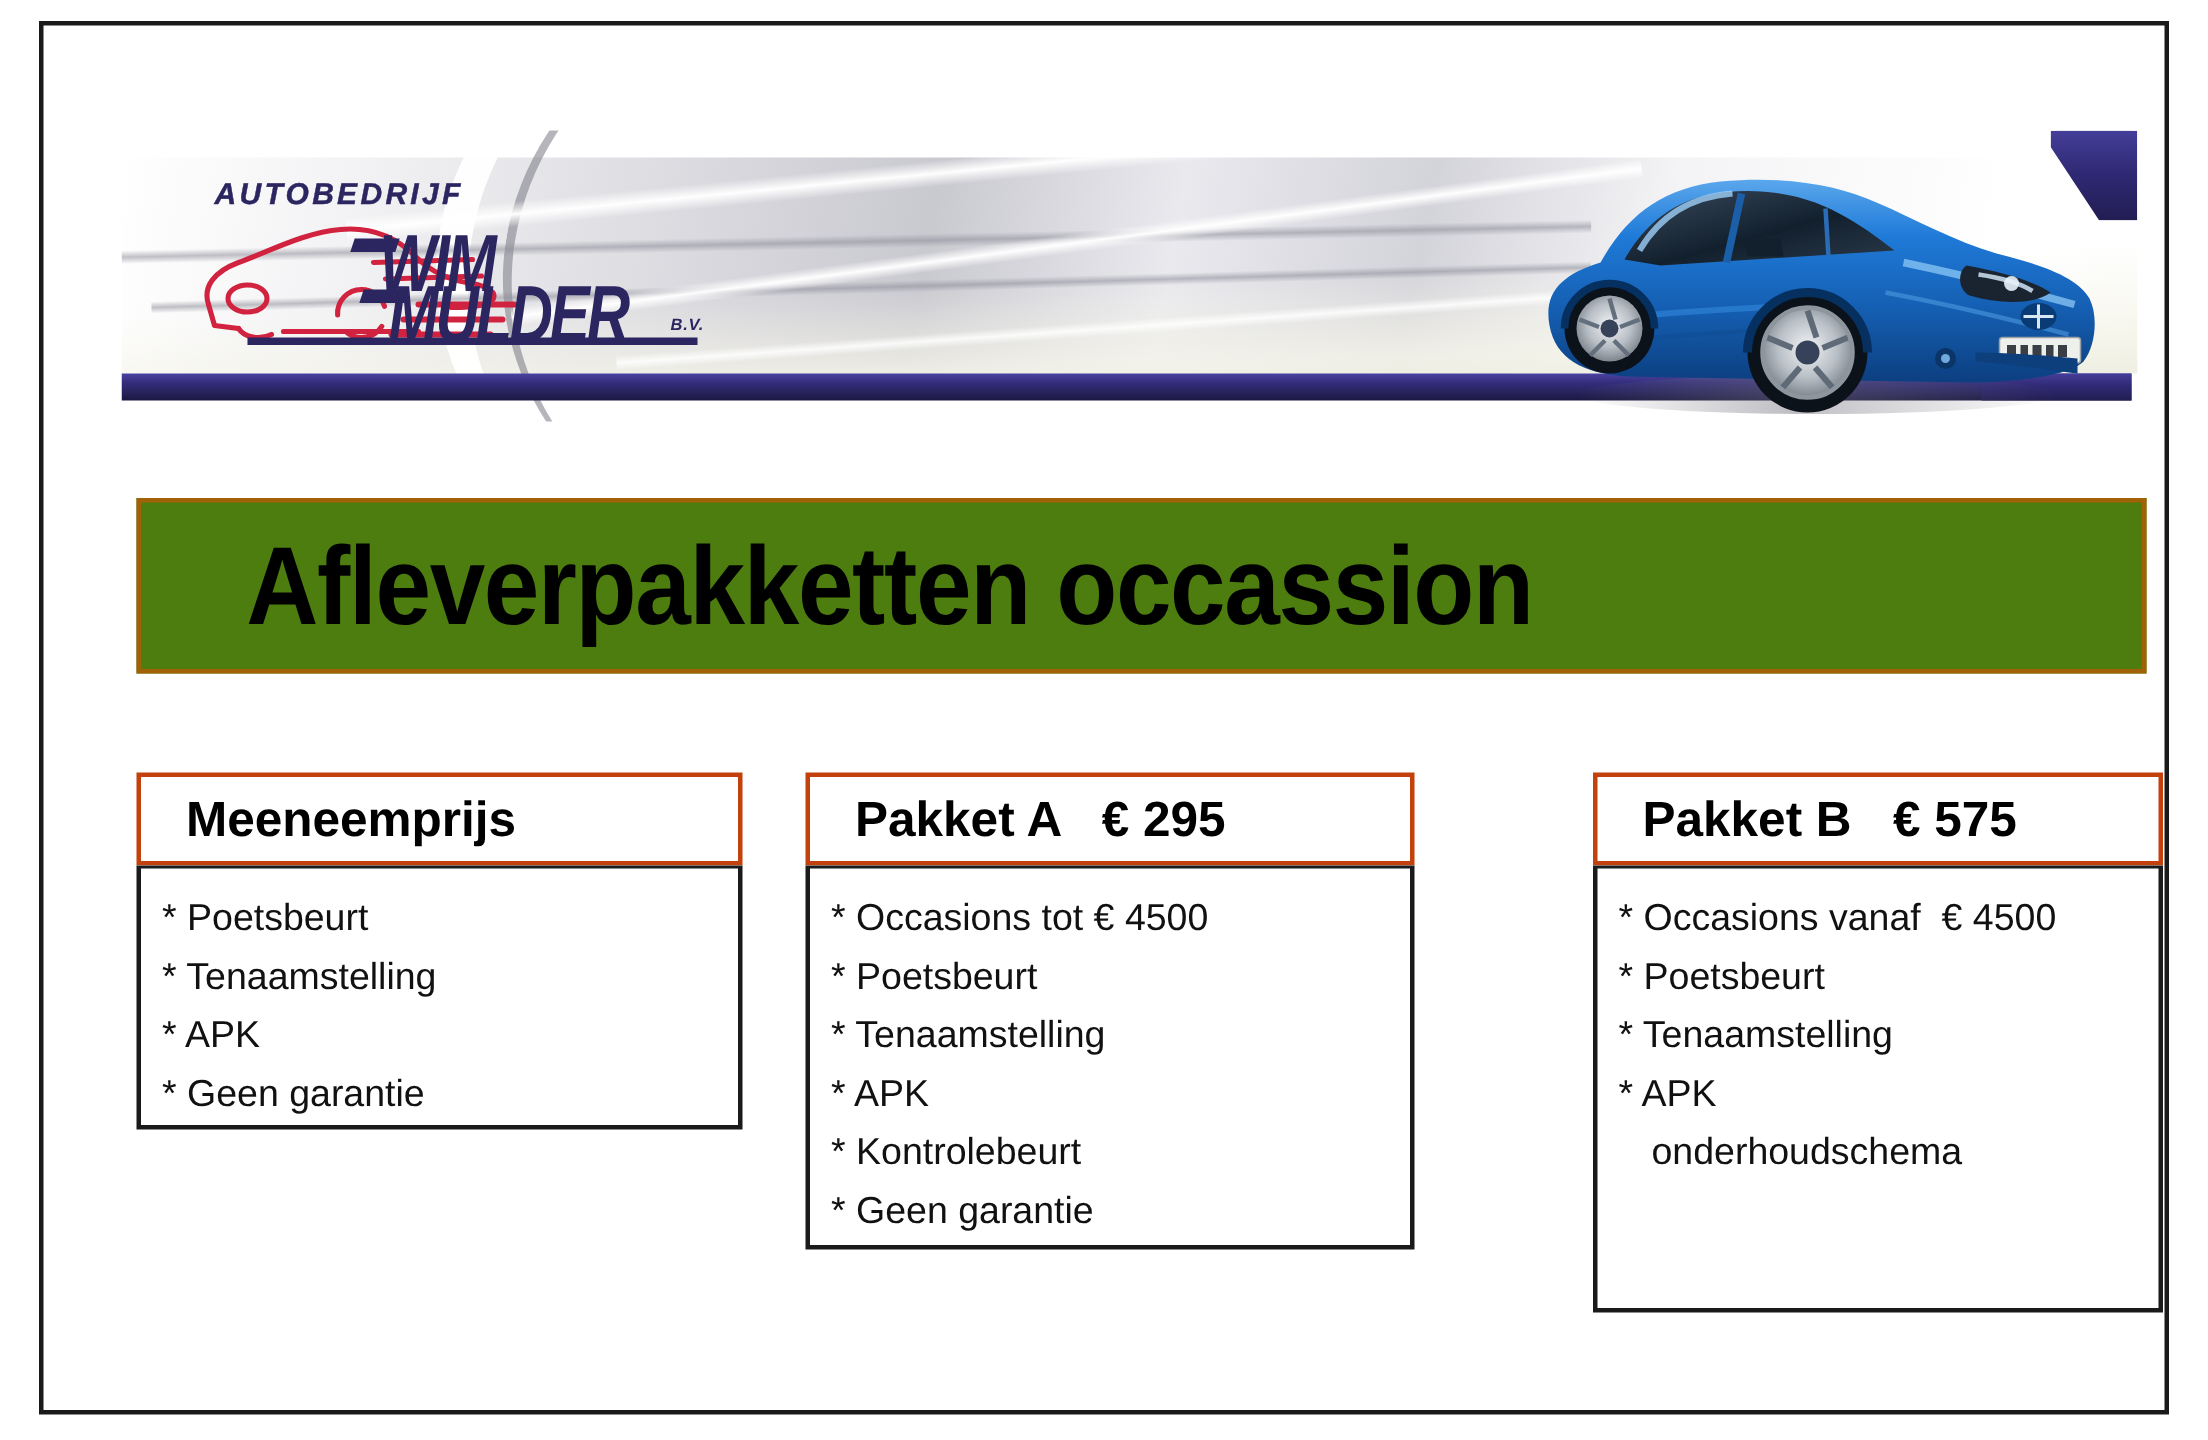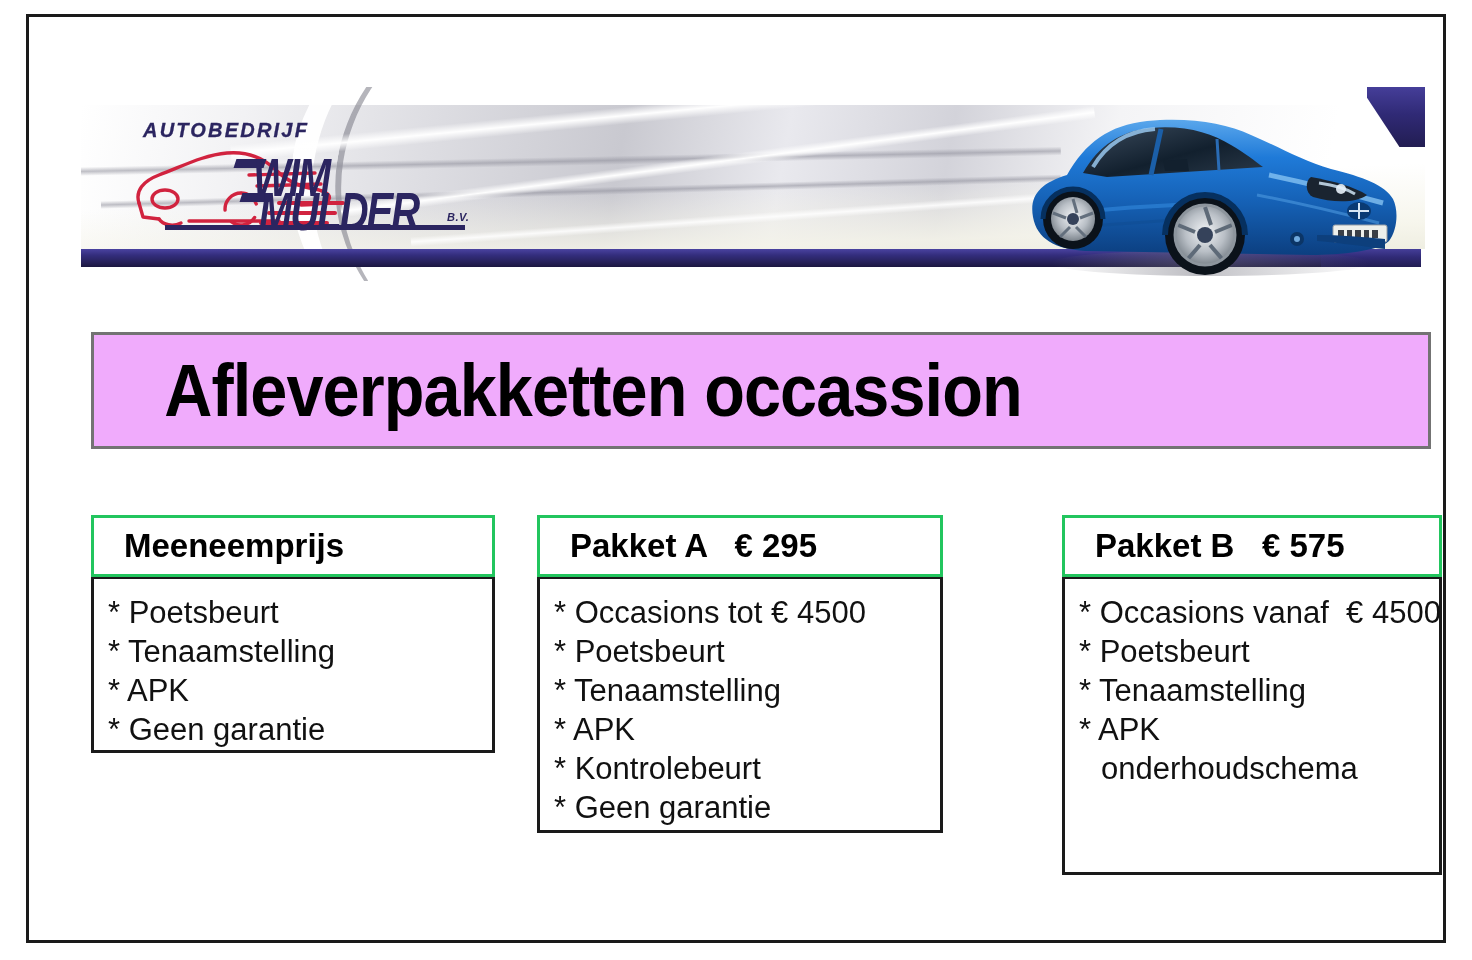--- a/index.html
+++ b/index.html
@@ -127,61 +127,61 @@
   .car-svg { position: absolute; left: 0px; top: 22px; }
 
   
   .photo-car { position: absolute; left: 930px; top: 12px; width: 400px; height: 180px; }
 
   
   #title-box {
     position: absolute;
     left: 62px; top: 315px;
     width: 1340px; height: 117px;
-    border: 3px solid #737373;
-    background: #f0abfc;
+    border: 3px solid #a16207;
+    background: #4d7c0f;
     display: flex; align-items: center;
   }
   #title-text {
     padding-left: 78px;
     font-family: "Liberation Sans", sans-serif;
     font-weight: bold;
     font-size: 74px;
     color: #000;
     transform: scaleX(0.9);
     transform-origin: left center;
     white-space: nowrap;
     letter-spacing: -1px;
   }
 
   
   .col { position: absolute; }
   .col-head {
-    border: 3px solid #22c55e;
+    border: 3px solid #c2410c;
     background: #fff;
     display: flex; align-items: center;
     height: 62px;
   }
   .col-head-text {
     font-family: "Liberation Sans", sans-serif;
     font-weight: bold;
     font-size: 33px;
     color: #000;
     padding-left: 30px;
     white-space: pre;
   }
   .col-body {
     border: 3px solid #1a1a1a;
     border-top: 2px solid #1a1a1a;
     background: #fff;
     padding: 14px 10px 14px 14px;
   }
   .item {
     font-family: "Liberation Sans", sans-serif;
-    font-size: 31px;
+    font-size: 25px;
     color: #111;
     line-height: 39px;
     white-space: pre;
   }
   .item.cont { padding-left: 22px; }
 
   #col1 { left: 62px; top: 498px; width: 404px; }
   #col1 .col-body { height: 176px; }
   #col2 { left: 508px; top: 498px; width: 406px; }
   #col2 .col-body { height: 256px; }

